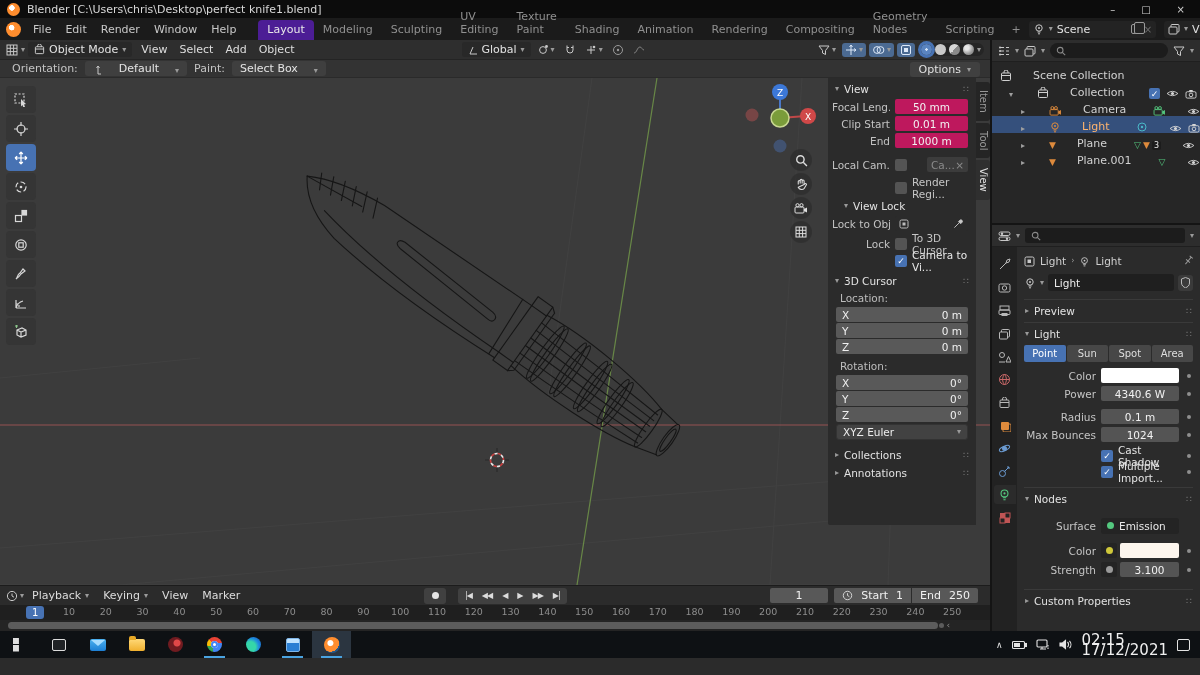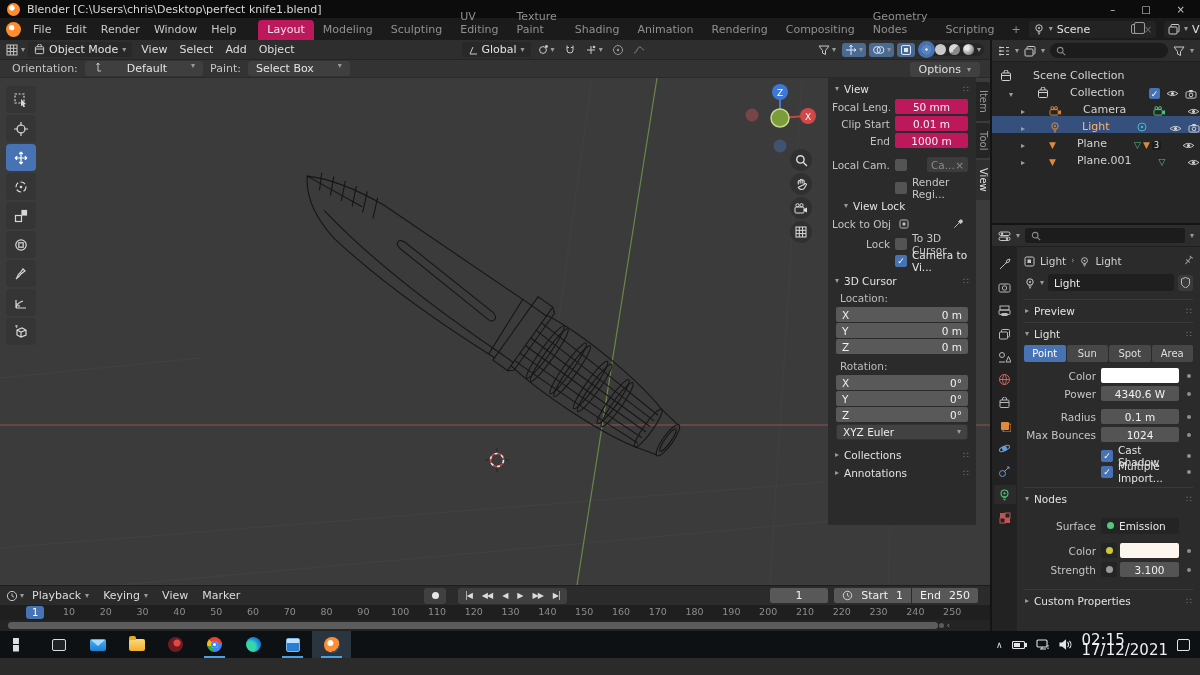--- a/index.html
+++ b/index.html
@@ -13,21 +13,21 @@
   .titlebar{height:18px;background:#0c0c0c;display:flex;align-items:center;padding:0 7px;gap:7px;flex:none}
   .titlebar .ttl{color:#d8d8d8;font-size:11px}
   .winctl{margin-left:auto;display:flex;gap:26px;color:#cfcfcf;font-size:10px;padding-right:8px}
   .winctl span{cursor:default}
   .blogo{width:13px;height:13px;border-radius:50%;background:radial-gradient(circle at 38% 38%,#fff 0 2.5px,#ff8d2e 3px 100%);flex:none}
   
   .topbar{height:22px;background:#1b1b1b;display:flex;align-items:center;padding:0 6px;gap:1px;flex:none}
   .menu-item{padding:2px 7px;border-radius:3px;color:#c8c8c8;font-size:11px}
   .wtabs{display:flex;align-items:flex-end;margin-left:14px;height:22px}
   .wtab{padding:3px 9px 4px;color:#909090;font-size:11px;border-radius:4px 4px 0 0}
-  .wtab.active{background:#be185d;color:#e8e8e8}
+  .wtab.active{background:#4c1d95;color:#e8e8e8}
   .addtab{color:#909090;padding:0 7px}
   .tb-right{margin-left:auto;display:flex;gap:8px;align-items:center}
   .idwidget{display:flex;align-items:center;background:#232323;border-radius:3px;height:17px;padding:0 4px;gap:4px}
   .idwidget .nm{color:#e0e0e0;min-width:70px}
   .copyic{width:9px;height:10px;border:1px solid #9a9a9a;border-radius:2px;position:relative}
   .copyic::after{content:"";position:absolute;left:2px;top:-3px;width:9px;height:10px;border:1px solid #9a9a9a;border-radius:2px;background:#232323}
   .dimx{color:#6a6a6a;font-size:10px}
   
   .main{display:flex;height:591px;flex:none}
   .leftcol{width:990px;display:flex;flex-direction:column;flex:none}
@@ -39,21 +39,21 @@
   .hicon{display:flex;align-items:center;gap:2px;padding:1px 3px;border-radius:3px}
   .hicon.on{background:#4b6a92}
   .shadegrp{display:flex;align-items:center;background:#252525;border-radius:8px;padding:1px 3px;gap:3px}
   .sball{width:11px;height:11px;border-radius:50%}
   .sball.wire{background:#5a84c0;box-shadow:0 0 0 3px #4772b3;background:radial-gradient(circle,#cfe0f5 1px,#5a84c0 1.5px)}
   .sball.solid{background:#c9c9c9}
   .sball.mat{background:linear-gradient(135deg,#d8d8d8 50%,#8a8a8a 50%)}
   .sball.rend{background:radial-gradient(circle at 35% 35%,#e8e8e8 0 2px,#9a9a9a 60%,#6f6f6f)}
   
   .tset{height:18px;background:#333;display:flex;align-items:center;gap:7px;padding:0 12px;flex:none;position:relative;color:#c4c4c4;border-bottom:1px solid #2a2a2a}
-  .tset .fld{background:#3f3f3f;border-radius:3px;padding:1px 8px;display:flex;gap:24px;align-items:flex-start;color:#e4e4e4}
+  .tset .fld{background:#3f3f3f;border-radius:3px;padding:1px 8px;display:flex;gap:16px;align-items:flex-end;color:#e4e4e4}
   .optpill{position:absolute;right:10px;top:2px;background:#404040;border-radius:3px;padding:1px 9px;display:flex;gap:6px;align-items:center;color:#e0e0e0}
   
   .viewport{flex:1;position:relative;background:#3b3b3b;overflow:hidden}
   .ovl{position:absolute;left:58px;top:8px;line-height:15px;color:#d4d4d4;font-size:11px;pointer-events:none}
   .vtoolbar{position:absolute;left:6px;top:8px;width:30px;display:flex;flex-direction:column;gap:2px}
   .tool{height:27px;background:#353535;border-radius:4px;display:flex;align-items:center;justify-content:center;color:#d8d8d8}
   .tool.active{background:#4772b3}
   .tool svg{stroke:#d8d8d8;fill:none;stroke-width:1.2}
   .gizmo{position:absolute;left:742px;top:4px;width:76px;height:76px}
   .navbtn{position:absolute;width:22px;height:22px;border-radius:50%;background:rgba(46,46,46,.75);display:flex;align-items:center;justify-content:center;color:#d8d8d8}

